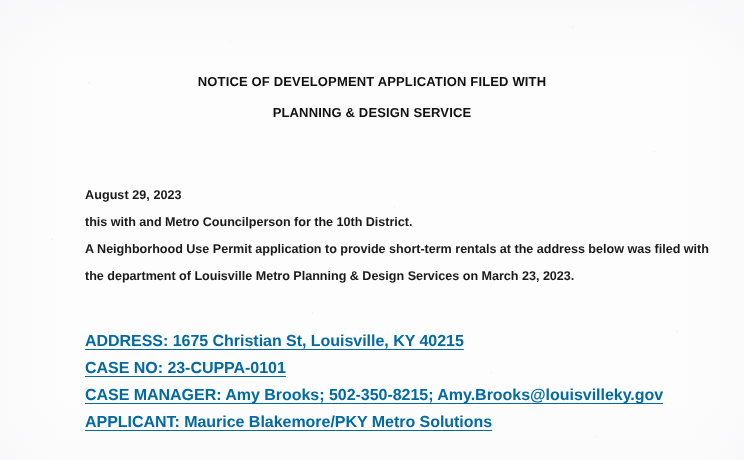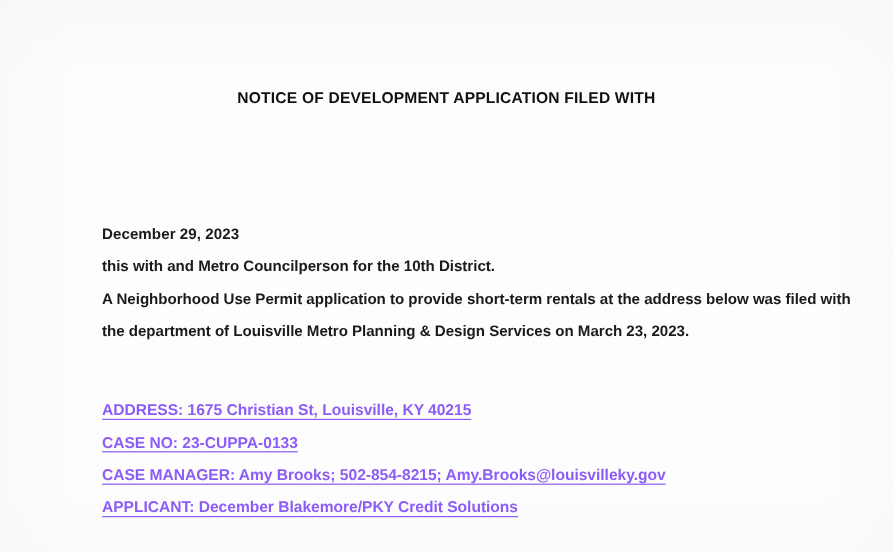--- a/index.html
+++ b/index.html
@@ -98,24 +98,24 @@
   }
   .body-line.date { letter-spacing: .004em; }
 
   .fields-block {
     position: absolute;
     top: 328px;
     left: 85px;
     width: 620px;
   }
   .field-line {
-    font-size: 13px;
+    font-size: 16px;
     line-height: 27px;
     white-space: nowrap;
-    color: #8b5cf6;
+    color: #0369a1;
   }
   .field-line .underlined {
     font-weight: bold;
     text-decoration: underline;
     text-decoration-thickness: 1.2px;
     text-underline-offset: 2.5px;
     letter-spacing: -.002em;
   }
 </style>
 </head>
@@ -123,38 +123,39 @@
 
 <div class="page">
 
   <div class="page-shade"></div>
   <div class="paper-noise"></div>
 
   <div class="content">
 
     <div class="title-block">
       <div class="title-line">NOTICE OF DEVELOPMENT APPLICATION FILED WITH</div>
+      <div class="title-line">PLANNING &amp; DESIGN SERVICE</div>
     </div>
 
     <div class="body-block">
-      <div class="body-line date">December 29, 2023</div>
+      <div class="body-line date">August 29, 2023</div>
       <div class="body-line">this with and Metro Councilperson for the 10th District.</div>
       <div class="body-line">A Neighborhood Use Permit application to provide short-term rentals at the address below was filed with</div>
       <div class="body-line">the department of Louisville Metro Planning &amp; Design Services on March 23, 2023.</div>
     </div>
 
     <div class="fields-block">
       <div class="field-line">
         <span class="underlined">ADDRESS: 1675 Christian St, Louisville, KY 40215</span>
       </div>
       <div class="field-line">
-        <span class="underlined">CASE NO: 23-CUPPA-0133</span>
+        <span class="underlined">CASE NO: 23-CUPPA-0101</span>
       </div>
       <div class="field-line">
-        <span class="underlined">CASE MANAGER:  Amy Brooks; 502-854-8215; Amy.Brooks@louisvilleky.gov</span>
+        <span class="underlined">CASE MANAGER:  Amy Brooks; 502-350-8215; Amy.Brooks@louisvilleky.gov</span>
       </div>
       <div class="field-line">
-        <span class="underlined">APPLICANT:  December Blakemore/PKY Credit Solutions</span>
+        <span class="underlined">APPLICANT:  Maurice Blakemore/PKY Metro Solutions</span>
       </div>
     </div>
 
   </div>
 </div>
 
 </body></html>

